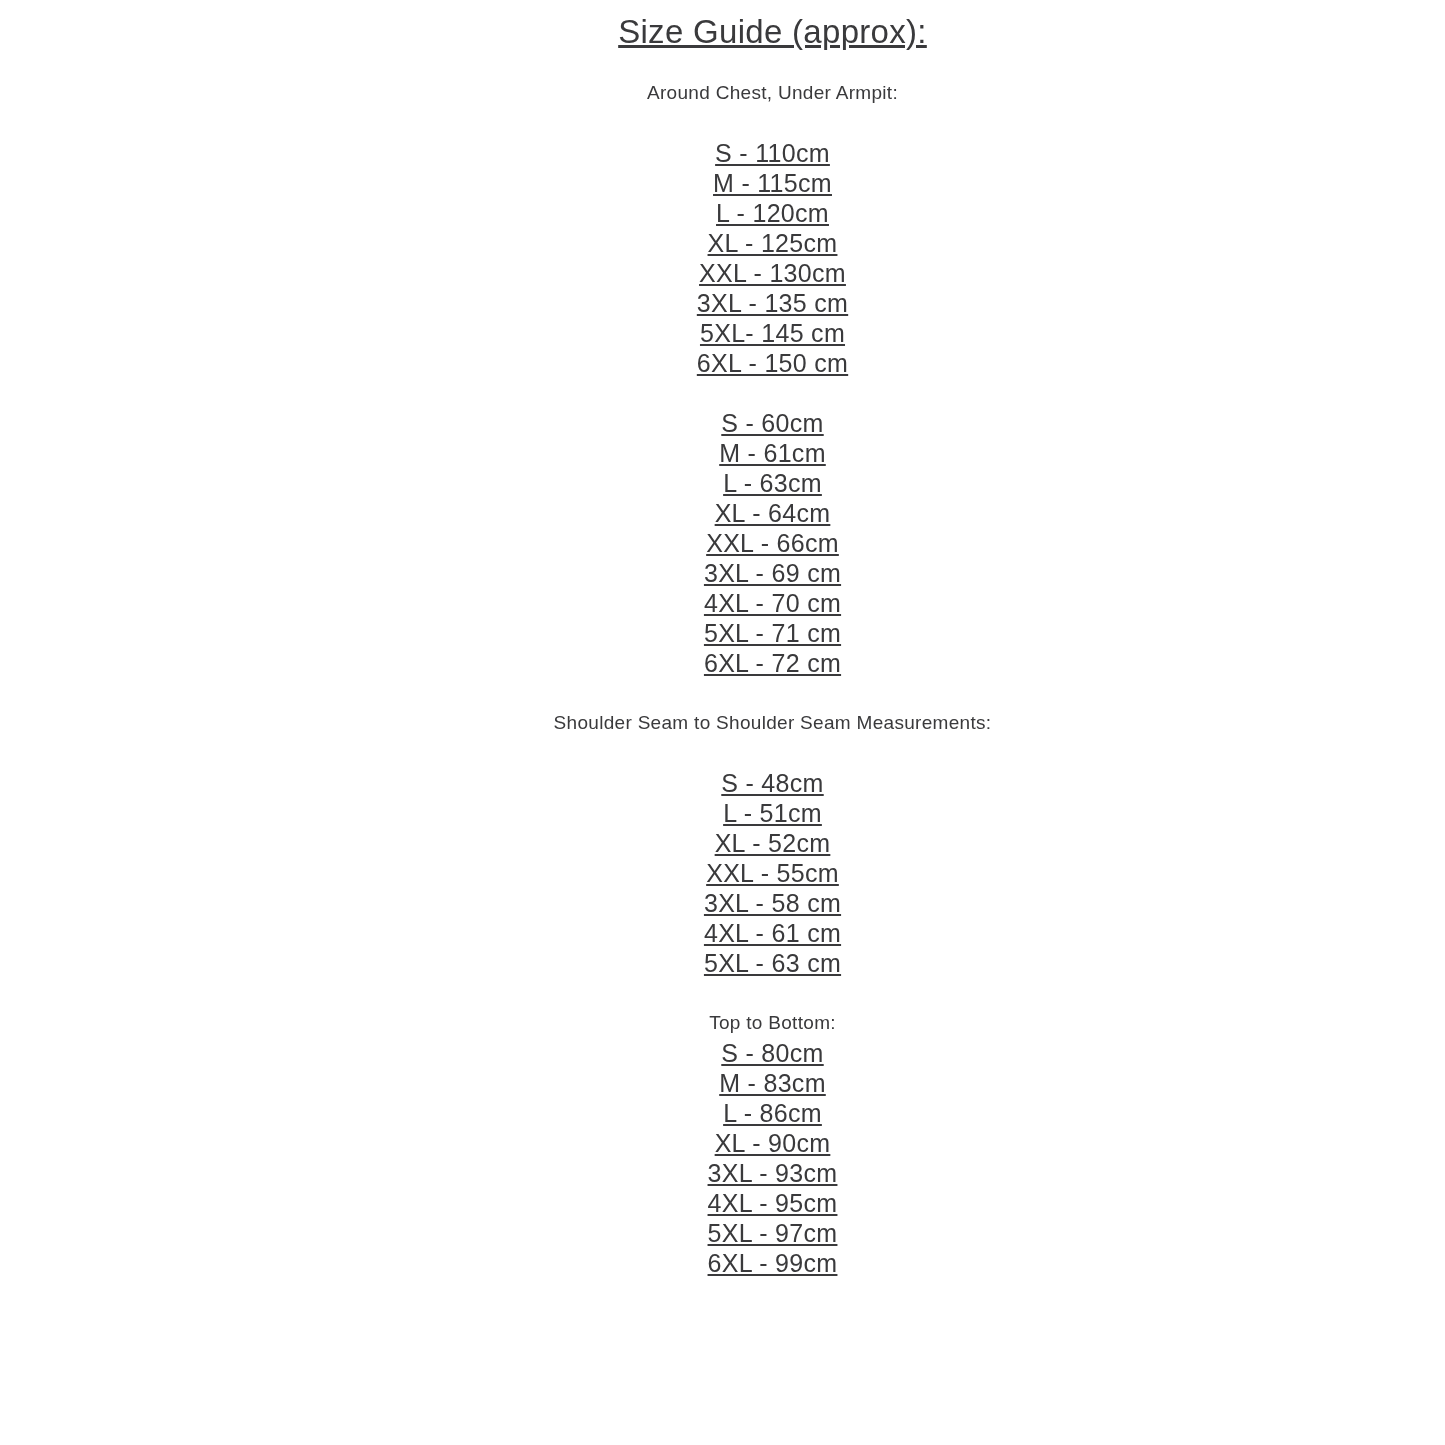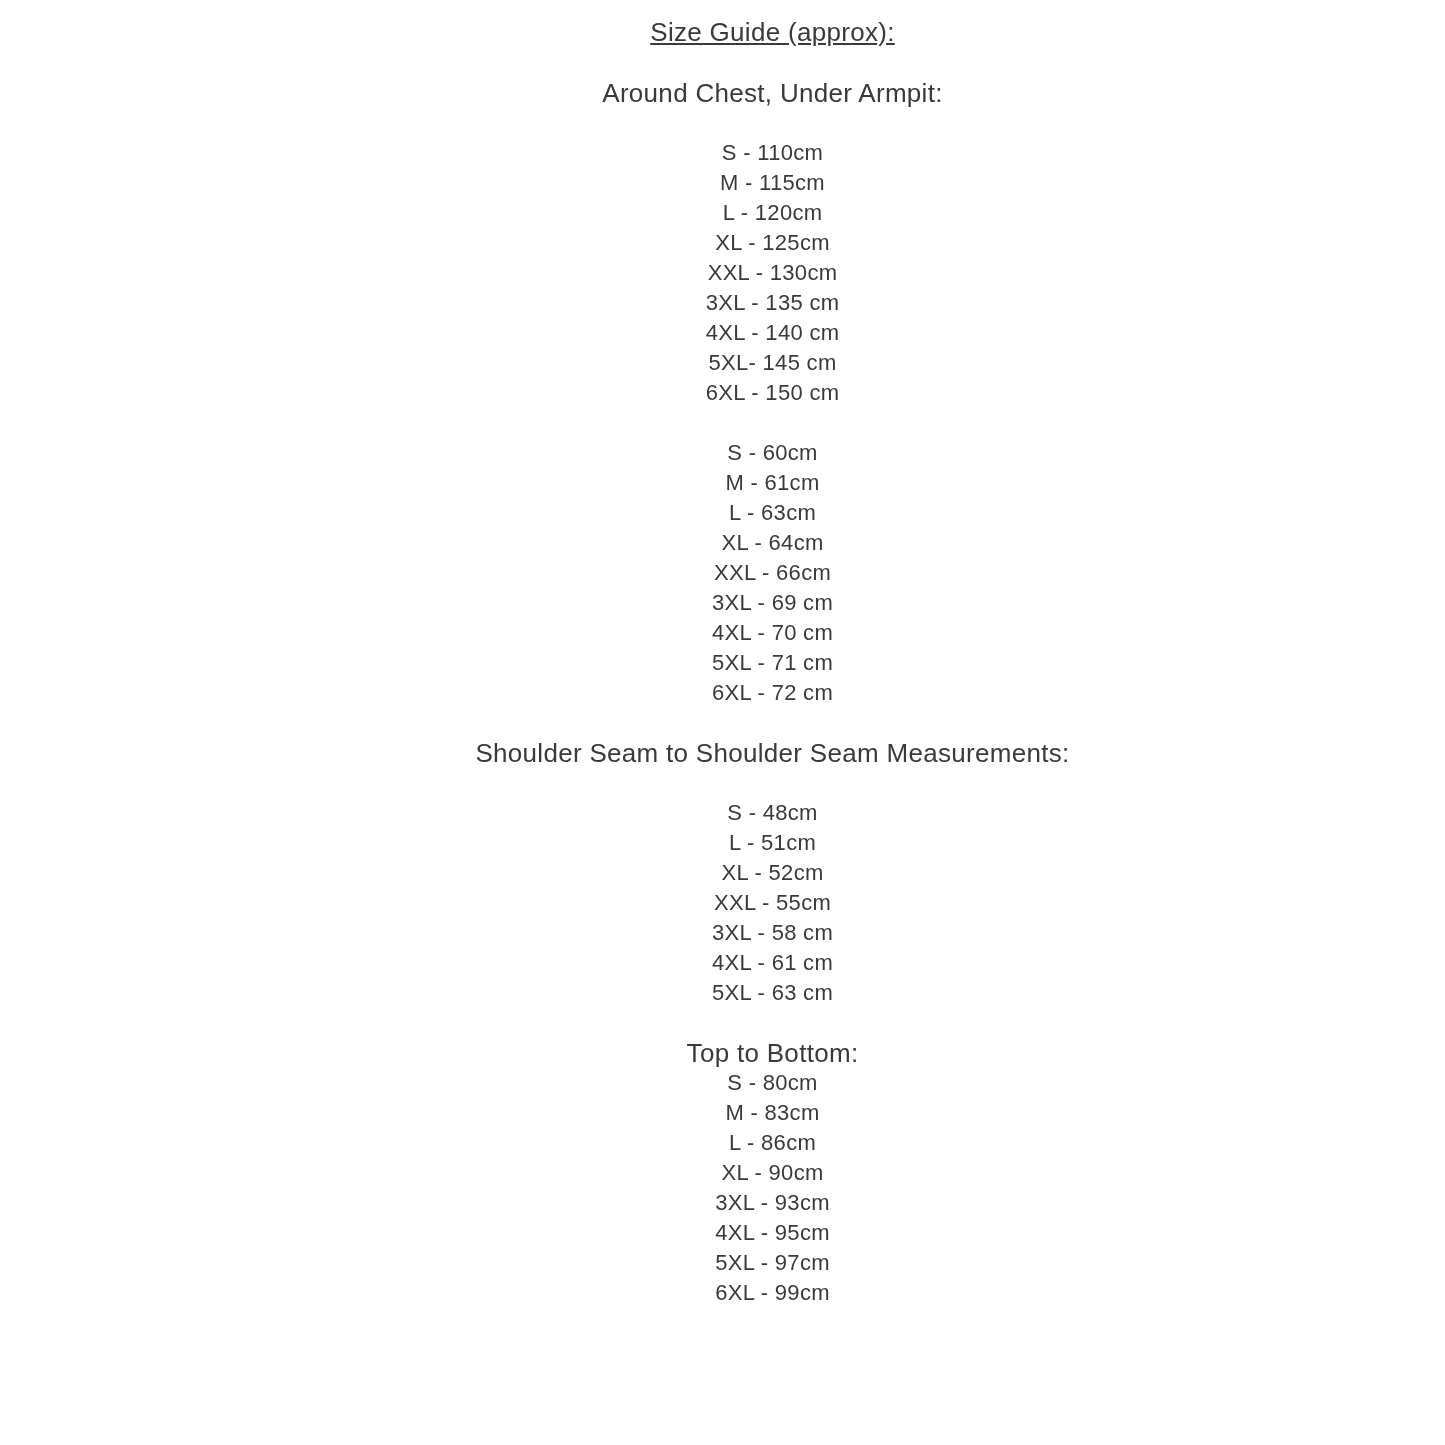--- a/index.html
+++ b/index.html
@@ -14,35 +14,36 @@
     font-family: "Liberation Sans", sans-serif;
     color: #3a3a3c;
   }
   .content {
     padding-top: 16px;
     margin-left: 100px;       
     text-align: center;
     letter-spacing: 0.3px;
   }
   .title {
-    font-size: 26px;
+    font-size: 33px;
     line-height: 32px;
     text-decoration: underline;
     margin-bottom: 30px;      
   }
   .heading {
-    font-size: 26px;
+    font-size: 19px;
     line-height: 30px;
   }
   .heading.gap-after {
     margin-bottom: 30px;      
   }
   .item {
-    font-size: 22px;
+    font-size: 25px;
     line-height: 30px;
+    text-decoration: underline;
   }
   .section {
     margin-top: 30px;         
   }
 </style>
 </head>
 <body style="background: rgb(255, 255, 255); color: rgb(58, 58, 60);">
 
 <div class="content">
   <div class="title">Size Guide (approx):</div>
@@ -50,21 +51,20 @@
   <div>
   <div class="section">
     <div class="heading gap-after">Around Chest, Under Armpit:</div>
     <div>
           <div class="item">S - 110cm</div>
           <div class="item">M - 115cm</div>
           <div class="item">L - 120cm</div>
           <div class="item">XL - 125cm</div>
           <div class="item">XXL - 130cm</div>
           <div class="item">3XL - 135 cm</div>
-          <div class="item">4XL - 140 cm</div>
           <div class="item">5XL- 145 cm</div>
           <div class="item">6XL - 150 cm</div>
         </div>
   </div>
 
   <div class="section">
     <div>
           <div class="item">S - 60cm</div>
           <div class="item">M - 61cm</div>
           <div class="item">L - 63cm</div>

